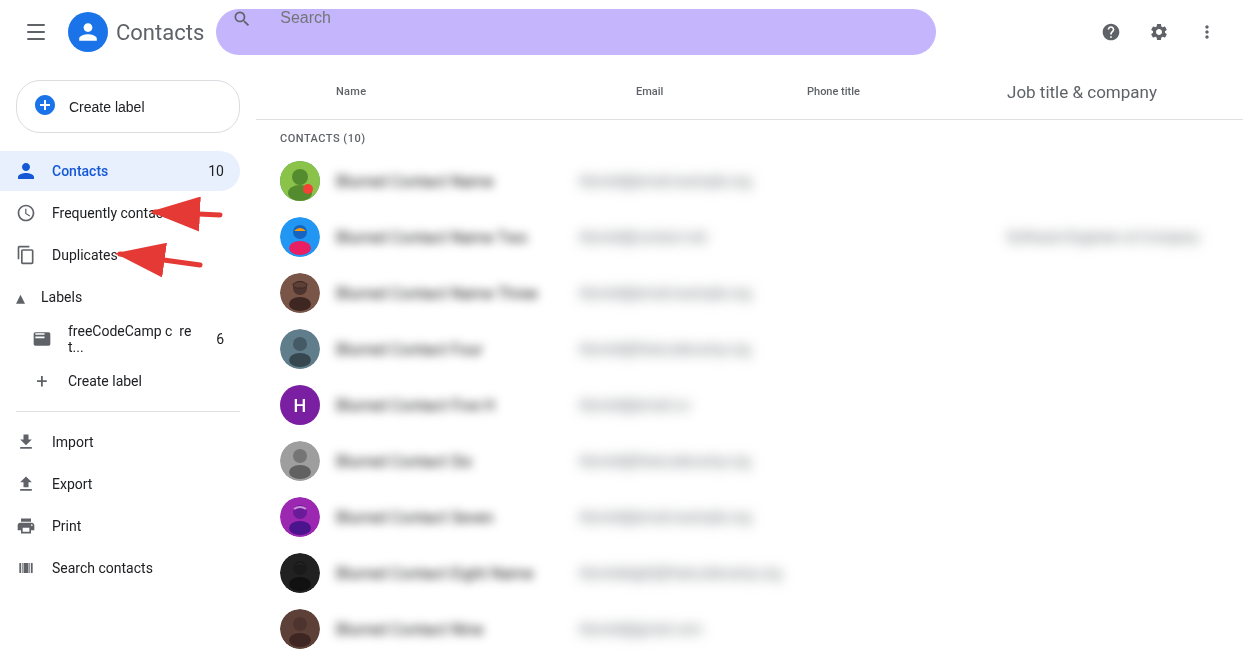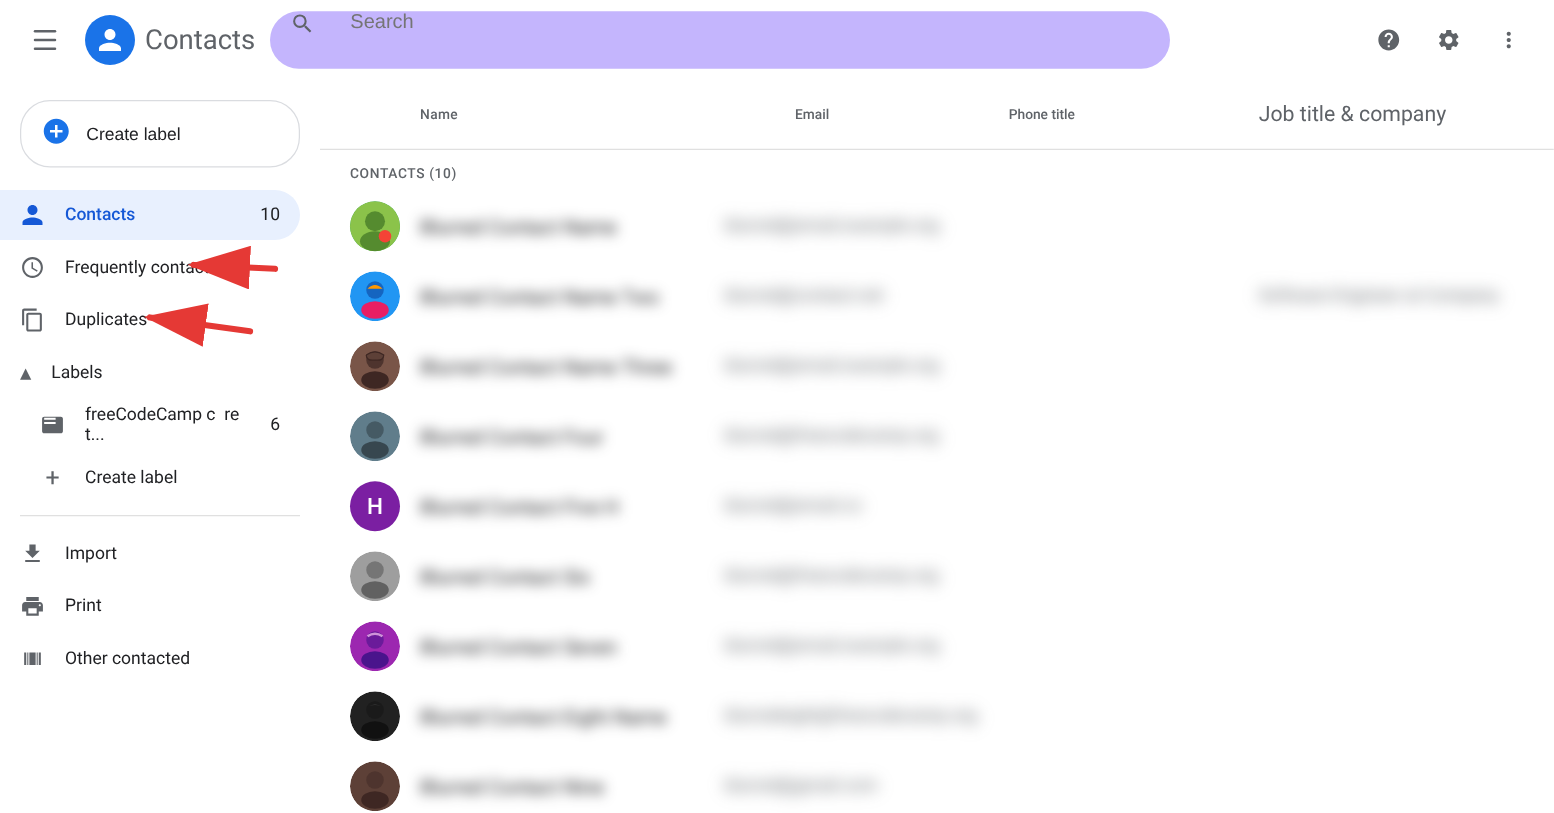--- a/index.html
+++ b/index.html
@@ -225,37 +225,45 @@
 
     <div class="nav-item">
       <span class="nav-item-icon">
         <svg width="20" height="20" viewBox="0 0 24 24" fill="#5f6368">
           <path d="M19 9h-4V3H9v6H5l7 7 7-7zM5 18v2h14v-2H5z"></path>
         </svg>
       </span>
       <span class="nav-item-label">Import</span>
     </div>
 
+    <div class="nav-item">
+      <span class="nav-item-icon">
+        <svg width="20" height="20" viewBox="0 0 24 24" fill="#5f6368">
+          <path d="M9 16h6v-6h4l-7-7-7 7h4zm-4 2h14v2H5z"></path>
+        </svg>
+      </span>
+      <span class="nav-item-label">Export</span>
+    </div>
 
     <div class="nav-item">
       <span class="nav-item-icon">
         <svg width="20" height="20" viewBox="0 0 24 24" fill="#5f6368">
           <path d="M19 8H5c-1.66 0-3 1.34-3 3v6h4v4h12v-4h4v-6c0-1.66-1.34-3-3-3zm-3 11H8v-5h8v5zm3-7c-.55 0-1-.45-1-1s.45-1 1-1 1 .45 1 1-.45 1-1 1zm-1-9H6v4h12V3z"></path>
         </svg>
       </span>
       <span class="nav-item-label">Print</span>
     </div>
 
     <div class="nav-item">
       <span class="nav-item-icon">
         <svg width="20" height="20" viewBox="0 0 24 24" fill="#5f6368">
           <path d="M4 6h2v12H4zm3 0h1v12H7zm8 0H9v12h6zm1 0v12h1V6zm2 0v12h2V6z"></path>
         </svg>
       </span>
-      <span class="nav-item-label">Other contacted</span>
+      <span class="nav-item-label">Search contacts</span>
     </div>
 
   </nav>
 
   <div class="content-area">
 
     <div class="list-header">
       <div style="width:56px;"></div>
       <div class="col-name">Name</div>
       <div class="col-email">Email</div>

